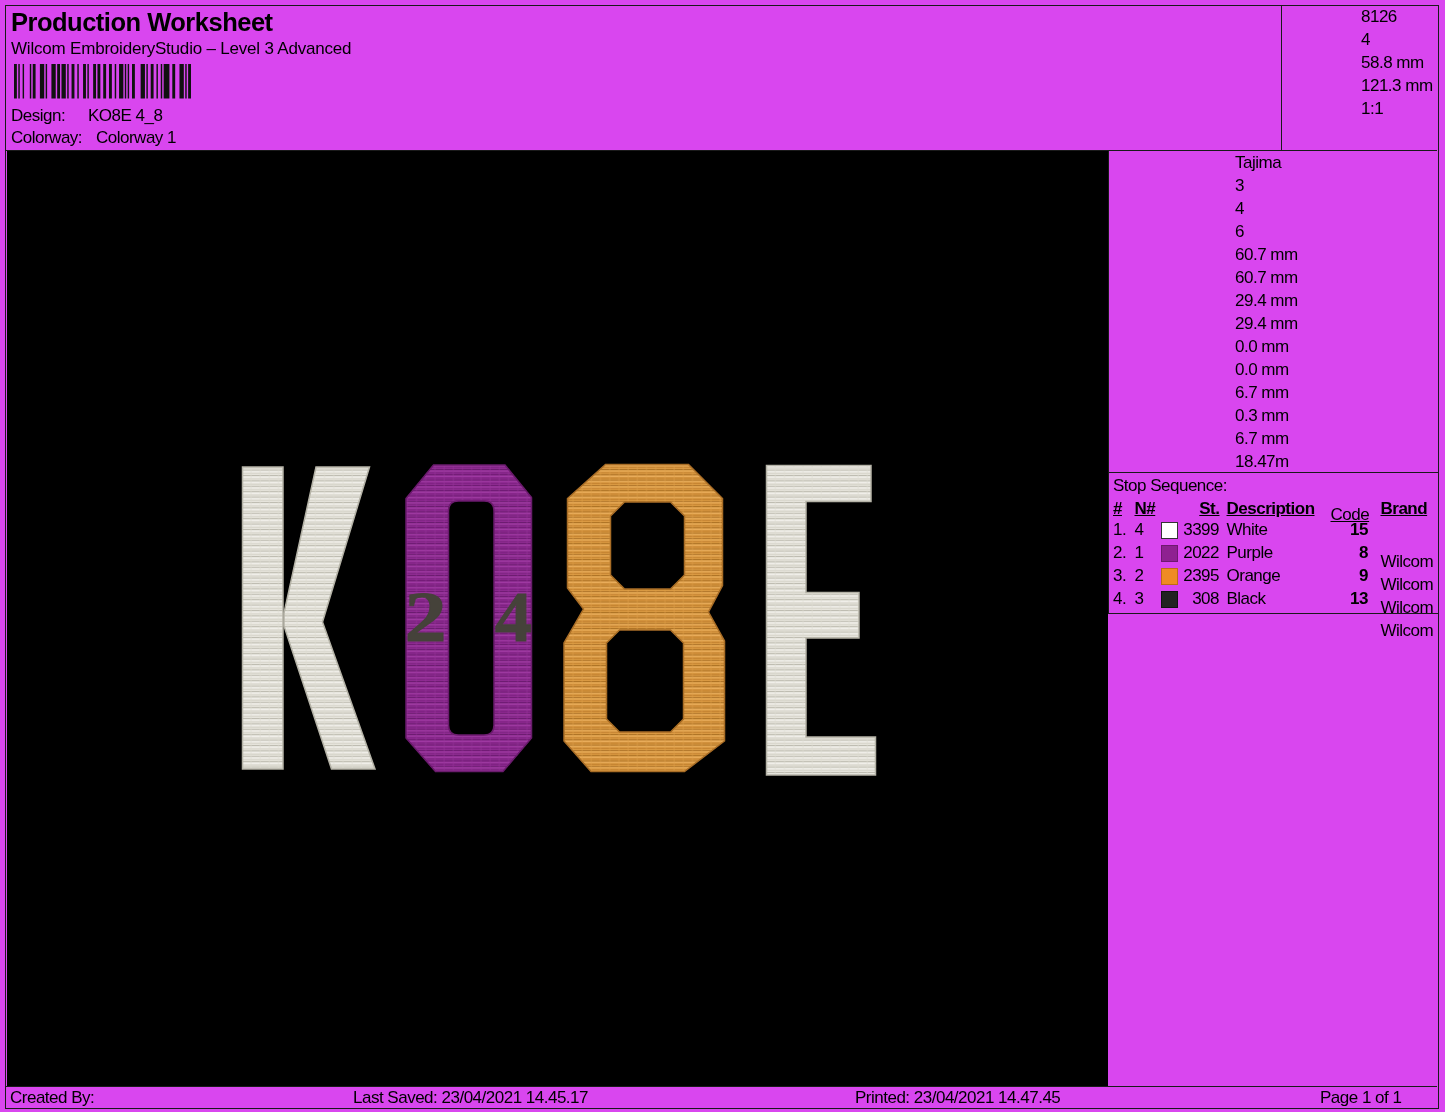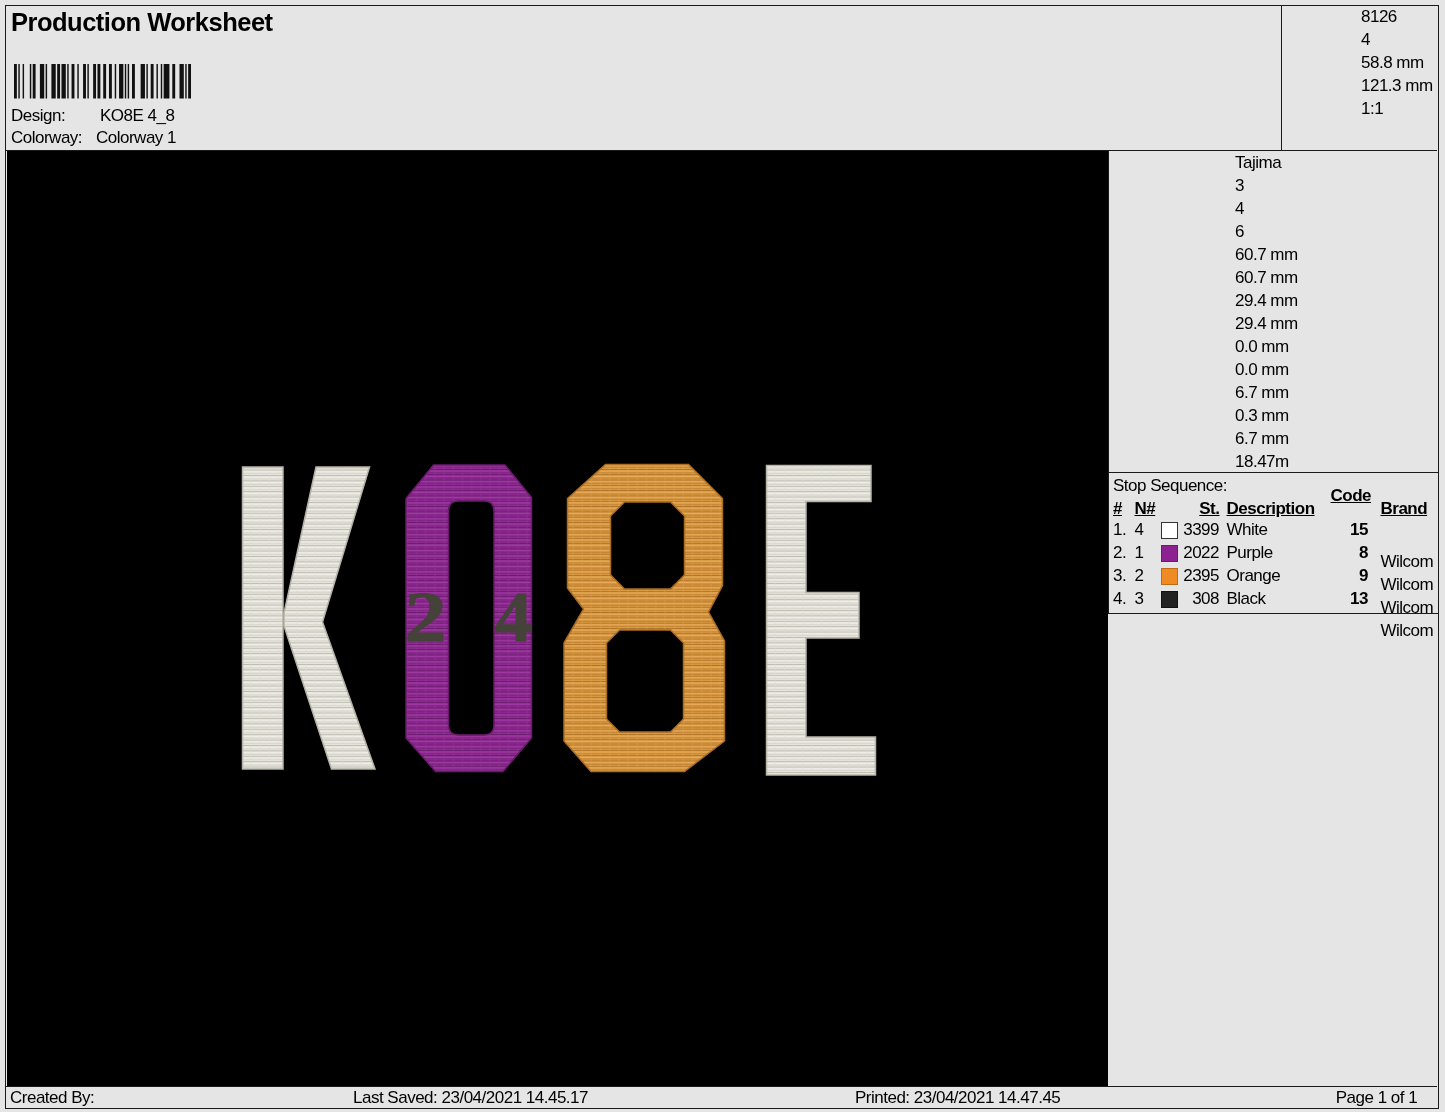--- a/index.html
+++ b/index.html
@@ -1,27 +1,28 @@
 <!DOCTYPE html>
 <html><head>
 <meta charset="utf-8">
 <style>
 html,body{margin:0;padding:0;background:#fff;}
-#page{position:relative;width:1445px;height:1112px;background:#e5e5e5;
+#page{position:relative;width:1445px;height:1112px;background:#d946ef;
   font-family:"Liberation Sans", sans-serif;color:#000;overflow:hidden;}
 .abs{position:absolute;}
 .t18{font-size:17px;letter-spacing:-0.5px;line-height:23px;white-space:pre;}
 </style>
 </head>
 <body>
 <div id="page">
 
   <div class="abs" style="left:5px;top:5px;width:1432px;height:1102px;border:1.6px solid #1a1a1a;"></div>
 
   <div class="abs" style="left:11px;top:6.9px;font-size:25.5px;letter-spacing:-0.5px;line-height:30px;font-weight:bold;">Production Worksheet</div>
+  <div class="abs t18" style="left:11px;top:36.8px;letter-spacing:-0.2px;">Wilcom EmbroideryStudio – Level 3 Advanced</div>
   <svg width="205" height="105" viewBox="0 0 205 105" style="position:absolute;left:0;top:0" fill="#111">
       <rect x="14.00" y="64.0" width="2.88" height="34.5"></rect>
       <rect x="18.32" y="64.0" width="1.44" height="34.5"></rect>
       <rect x="22.63" y="64.0" width="1.44" height="34.5"></rect>
       <rect x="29.83" y="64.0" width="1.44" height="34.5"></rect>
       <rect x="32.71" y="64.0" width="2.88" height="34.5"></rect>
       <rect x="39.90" y="64.0" width="4.32" height="34.5"></rect>
       <rect x="45.66" y="64.0" width="1.44" height="34.5"></rect>
       <rect x="51.41" y="64.0" width="4.32" height="34.5"></rect>
       <rect x="57.17" y="64.0" width="2.88" height="34.5"></rect>
@@ -45,21 +46,21 @@
       <rect x="150.71" y="64.0" width="2.88" height="34.5"></rect>
       <rect x="156.46" y="64.0" width="1.44" height="34.5"></rect>
       <rect x="160.78" y="64.0" width="1.44" height="34.5"></rect>
       <rect x="163.66" y="64.0" width="5.76" height="34.5"></rect>
       <rect x="172.29" y="64.0" width="2.88" height="34.5"></rect>
       <rect x="179.49" y="64.0" width="4.32" height="34.5"></rect>
       <rect x="185.24" y="64.0" width="1.44" height="34.5"></rect>
       <rect x="188.12" y="64.0" width="2.88" height="34.5"></rect>
     </svg>
   <div class="abs t18" style="left:11px;top:103.6px;">Design:</div>
-  <div class="abs t18" style="left:100px;top:103.6px;">KO8E 4_8</div>
+  <div class="abs t18" style="left:88px;top:103.6px;">KO8E 4_8</div>
   <div class="abs t18" style="left:11px;top:126.1px;text-align:right;">Colorway:</div>
   <div class="abs t18" style="left:96px;top:126.1px;">Colorway 1</div>
 
   <div class="abs" style="left:1281px;top:5px;width:0.5px;height:146px;border-left:1.6px solid #1a1a1a;"></div>
   <div class="abs t18" style="left:1361px;top:4.6px;">8126<br>4<br>58.8 mm<br>121.3 mm<br>1:1</div>
 
   <div class="abs" style="left:5px;top:149.5px;width:1432px;height:0;border-top:1.6px solid #1a1a1a;"></div>
 
   <div class="abs" style="left:6.5px;top:151px;width:1101px;height:935px;background:#000;">
     <svg width="1101" height="935" viewBox="0 0 1101 935" style="position:absolute;left:0;top:0">
@@ -103,33 +104,33 @@
 
   <div class="abs" style="left:1107.5px;top:151px;width:0.5px;height:462px;border-left:1.6px solid #1a1a1a;"></div>
   <div class="abs t18" style="left:1235px;top:150.6px;">Tajima<br>3<br>4<br>6<br>60.7 mm<br>60.7 mm<br>29.4 mm<br>29.4 mm<br>0.0 mm<br>0.0 mm<br>6.7 mm<br>0.3 mm<br>6.7 mm<br>18.47m</div>
   <div class="abs" style="left:1107.5px;top:472px;width:330px;height:0;border-top:1.2px solid #1a1a1a;"></div>
 
   <div class="abs t18" style="left:1113px;top:474.1px;">Stop Sequence:</div>
   <div class="abs t18" style="left:1113px;top:496.8px;font-weight:bold;"><u>#</u></div>
   <div class="abs t18" style="left:1134.5px;top:496.8px;font-weight:bold;"><u>N#</u></div>
   <div class="abs t18" style="left:1183px;top:496.8px;width:36.5px;text-align:right;font-weight:bold;"><u>St.</u></div>
   <div class="abs t18" style="left:1226.5px;top:496.8px;font-weight:bold;"><u>Description</u></div>
-  <div class="abs t18" style="left:1330.5px;top:484px;font-weight:bold;"><u>Code</u></div>
+  <div class="abs t18" style="left:1330.5px;top:503px;font-weight:normal;"><u>Code</u></div>
   <div class="abs t18" style="left:1380.5px;top:496.8px;font-weight:bold;"><u>Brand</u></div>
 
   <div class="abs t18" style="left:1113px;top:518.3px;">1.<br>2.<br>3.<br>4.</div>
   <div class="abs t18" style="left:1134.5px;top:518.3px;">4<br>1<br>2<br>3</div>
   <div class="abs" style="left:1160.5px;top:521.5px;width:15px;height:15px;background:#fff;border:1.4px solid #333;"></div>
   <div class="abs" style="left:1160.5px;top:544.5px;width:15px;height:15px;background:#8e2191;border:1.4px solid #6e196f;"></div>
   <div class="abs" style="left:1160.5px;top:567.5px;width:15px;height:15px;background:#ef8b23;border:1.4px solid #c06b14;"></div>
   <div class="abs" style="left:1160.5px;top:590.5px;width:15px;height:15px;background:#222;border:1.4px solid #111;"></div>
   <div class="abs t18" style="left:1183px;top:518.3px;width:36px;text-align:right;">3399<br>2022<br>2395<br>308</div>
   <div class="abs t18" style="left:1226.5px;top:518.3px;">White<br>Purple<br>Orange<br>Black</div>
   <div class="abs t18" style="left:1330px;top:518.3px;width:38px;text-align:right;font-weight:bold;">15<br>8<br>9<br>13</div>
   <div class="abs t18" style="left:1380.5px;top:518.3px;margin-top:32px;">Wilcom<br>Wilcom<br>Wilcom<br>Wilcom</div>
   <div class="abs" style="left:1107.5px;top:612.5px;width:330px;height:0;border-top:1.2px solid #1a1a1a;"></div>
 
   <div class="abs" style="left:5px;top:1085.5px;width:1432px;height:0;border-top:1.6px solid #1a1a1a;"></div>
   <div class="abs t18" style="left:10px;top:1085.9px;">Created By:</div>
   <div class="abs t18" style="left:353px;top:1085.9px;">Last Saved: 23/04/2021 14.45.17</div>
   <div class="abs t18" style="left:855px;top:1085.9px;">Printed: 23/04/2021 14.47.45</div>
-  <div class="abs t18" style="left:1320px;top:1085.9px;width:113px;text-align:center;">Page 1 of 1</div>
+  <div class="abs t18" style="left:1320px;top:1085.9px;width:113px;text-align:left;">Page 1 of 1</div>
 </div>
 
 </body></html>

